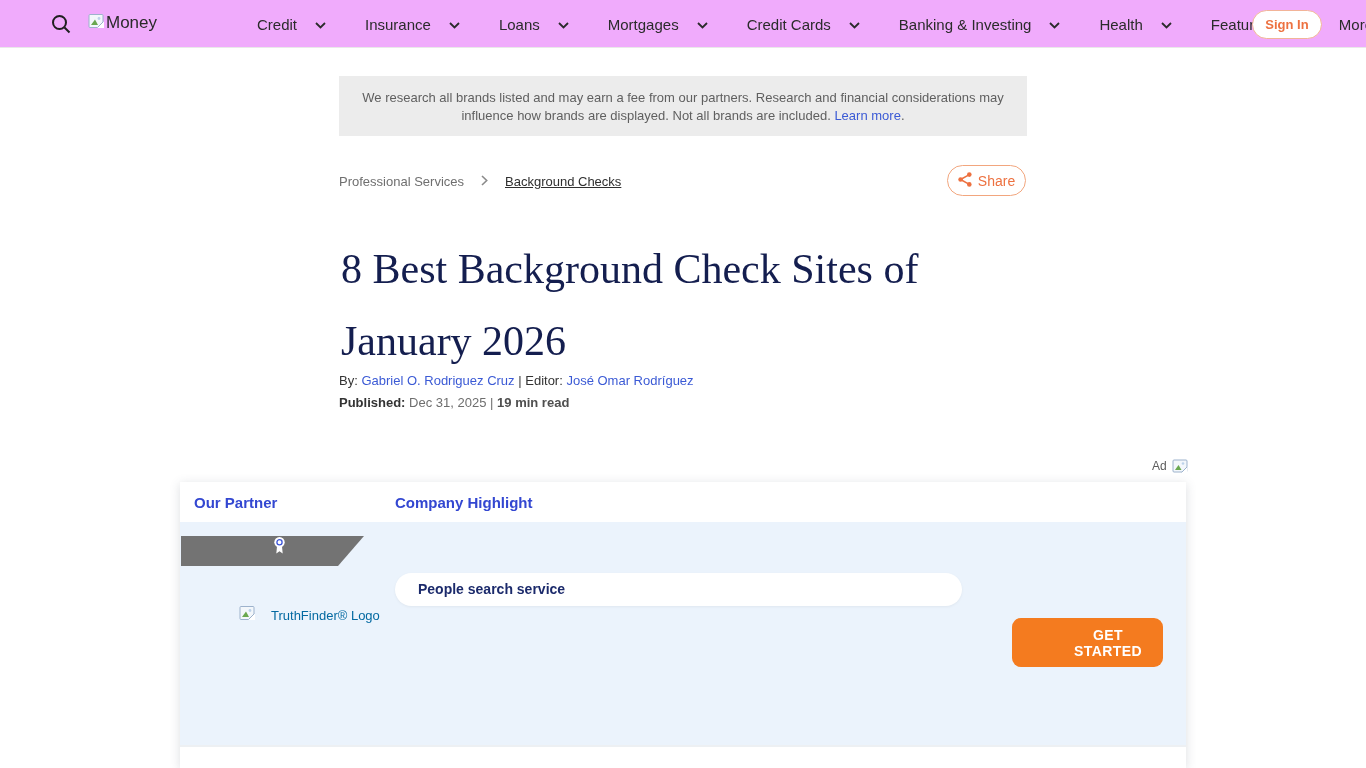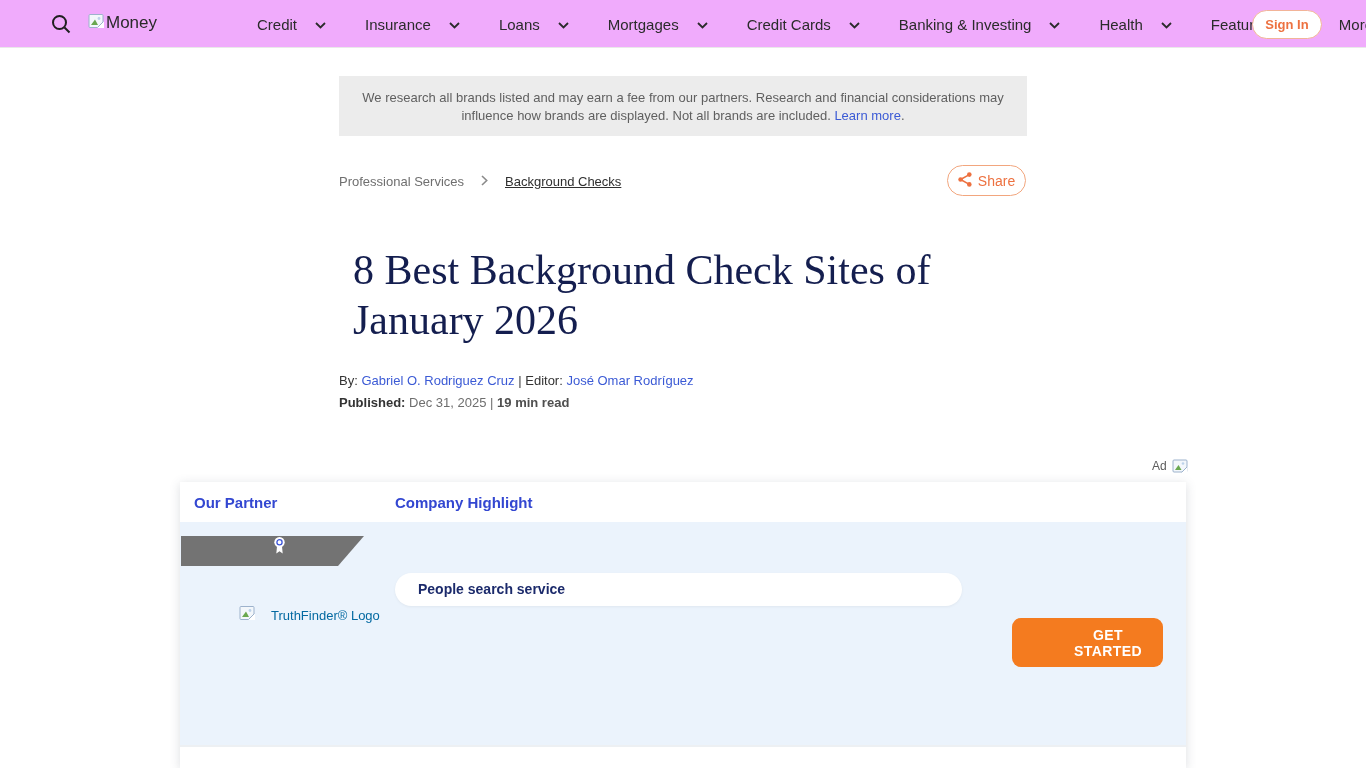--- a/index.html
+++ b/index.html
@@ -47,23 +47,23 @@
   .bc-current { color:#2f2f2f; text-decoration:underline; cursor:pointer; }
   .share-btn {
     position:absolute; left:947px; top:165px; width:79px; height:31px;
     border:1px solid #f2a67e; border-radius:16px; background:#fff;
     color:#ed7140; font-size:14px;
     display:flex; align-items:center; justify-content:center; gap:6px; cursor:pointer;
   }
 
   
   .page-title {
-    position:absolute; left:337px; top:229px; width:700px; margin:16px;
+    position:absolute; left:337px; top:229px; width:700px; margin:4px;
     font-family:"Liberation Serif", serif; font-weight:400;
-    font-size:42px; line-height:50px; color:#141e4f;
+    font-size:42px; line-height:72px; color:#141e4f;
   }
   .byline { position:absolute; left:339px; top:373px; font-size:13px; color:#3c3c3c; }
   .byline .lbl { font-weight:400; color:#333; }
   .byline .lnk { color:#3b5ad5; cursor:pointer; }
   .byline .sep { color:#3c3c3c; }
   .publine { position:absolute; left:339px; top:395px; font-size:13px; color:#6e6e6e; }
   .publine .lbl { font-weight:700; color:#333; }
   .publine .strong { font-weight:700; color:#4f4f4f; }
 
   

